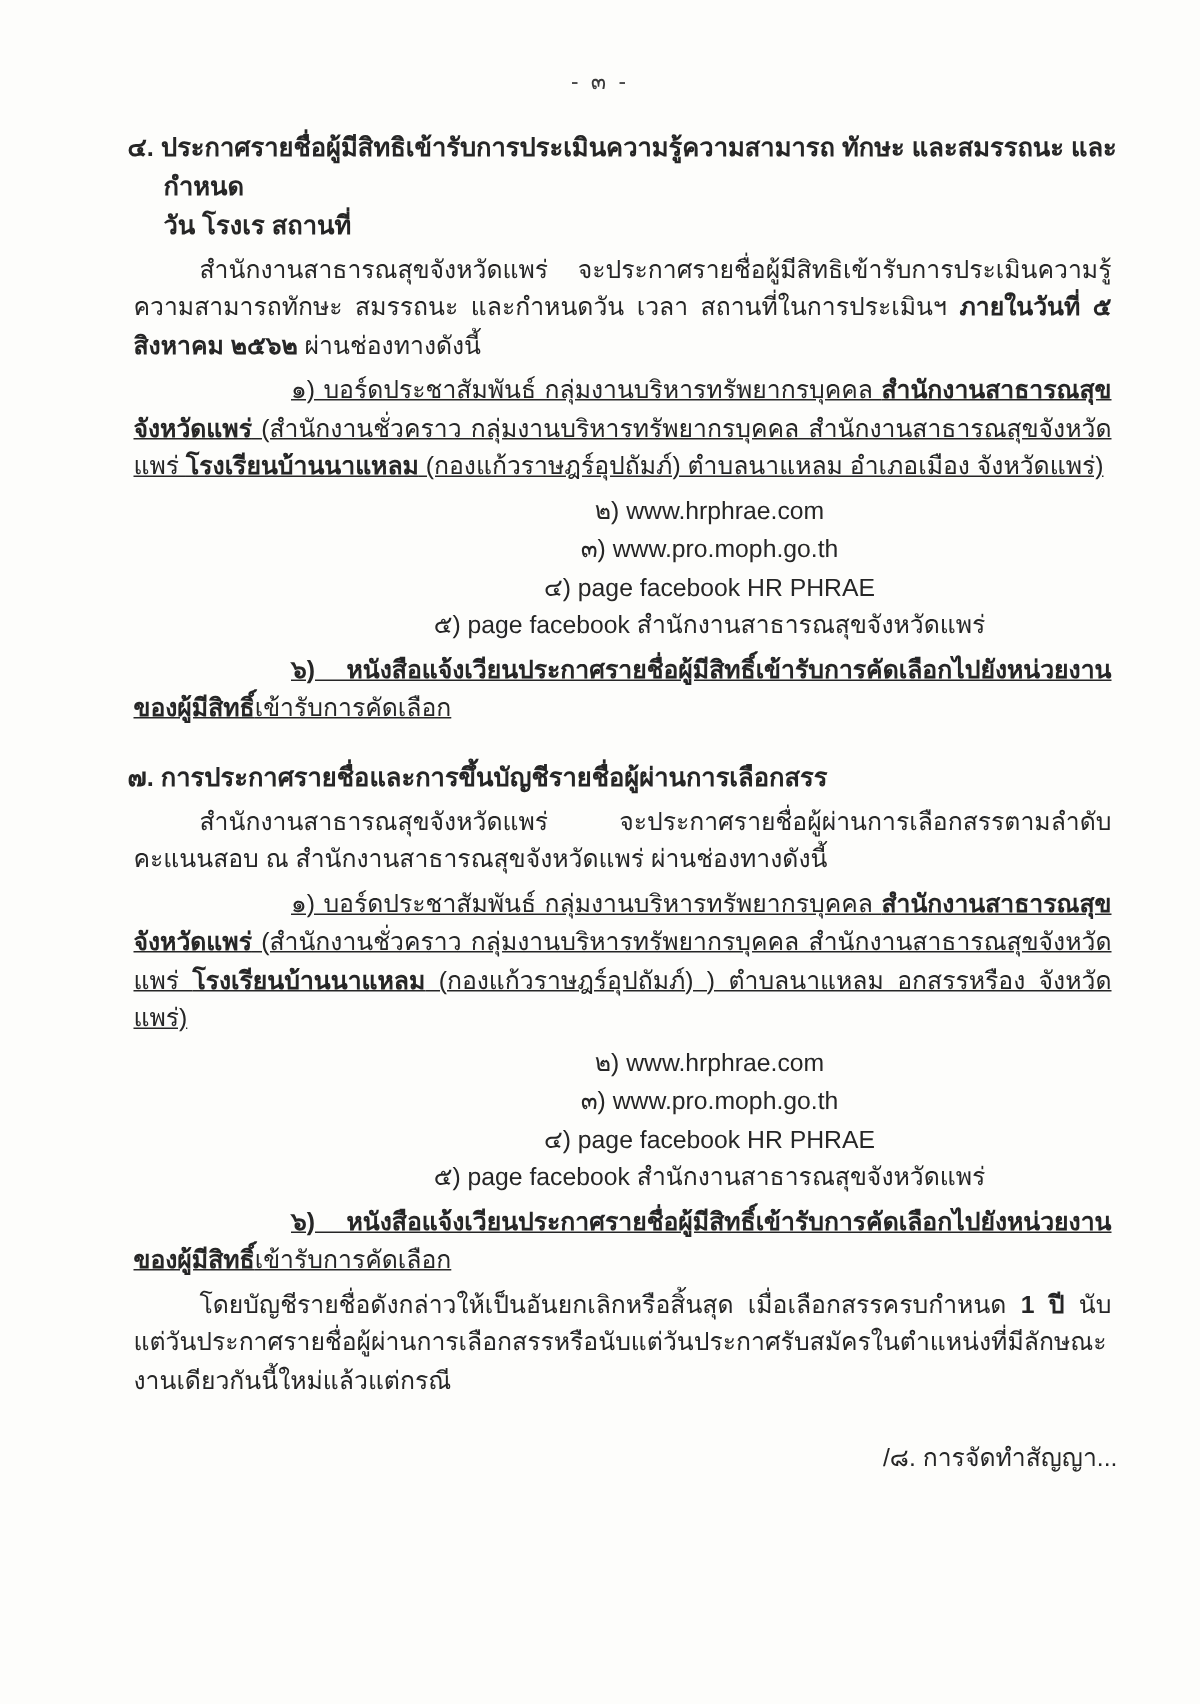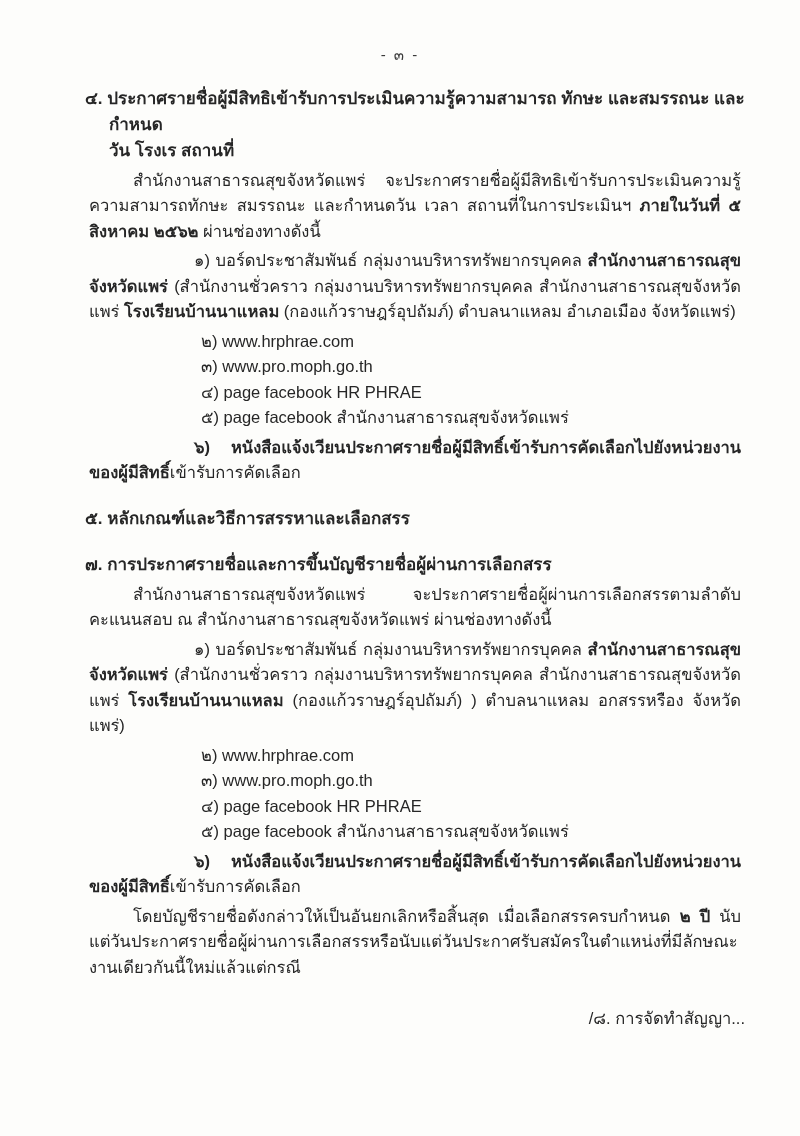--- a/index.html
+++ b/index.html
@@ -27,22 +27,22 @@
     font-weight:700;
     font-size:17px;
     margin:20px 0 2px 0;
     padding-left:24px;
     text-indent:-24px;
     line-height:26px;
   }
   .sec-heading.first { margin-top:14px; }
   .para { margin:4px; text-align:justify; }
   .indent-sm { text-indent:44px; }
-  .indent-lg { text-indent:105px; }
-  .line-item { margin:0 0 0 116px; text-align:left; }
+  .indent-lg { text-indent:105px;text-decoration:underline; }
+  .line-item { margin:0 0 0 116px; text-align:center; }
   b, strong { font-weight:700; }
   .footer-note {
     margin-top:26px;
     text-align:right;
     font-size:16.5px;
   }
 </style>
 </head>
 <body>
 
@@ -59,32 +59,31 @@
 
   <p class="para indent-lg"><span>๑) บอร์ดประชาสัมพันธ์ กลุ่มงานบริหารทรัพยากรบุคคล </span><strong>สำนักงานสาธารณสุขจังหวัดแพร่</strong><span> (สำนักงานชั่วคราว กลุ่มงานบริหารทรัพยากรบุคคล สำนักงานสาธารณสุขจังหวัดแพร่ </span><strong>โรงเรียนบ้านนาแหลม</strong><span> (กองแก้วราษฎร์อุปถัมภ์) ตำบลนาแหลม อำเภอเมือง จังหวัดแพร่)</span></p>
 
   <p class="para line-item">๒) www.hrphrae.com</p>
   <p class="para line-item">๓) www.pro.moph.go.th</p>
   <p class="para line-item">๔) page facebook HR PHRAE</p>
   <p class="para line-item">๕) page facebook สำนักงานสาธารณสุขจังหวัดแพร่</p>
 
   <p class="para indent-lg"><strong>๖) หนังสือแจ้งเวียนประกาศรายชื่อผู้มีสิทธิ์เข้ารับการคัดเลือกไปยังหน่วยงานของผู้มีสิทธิ์</strong><span>เข้ารับการคัดเลือก</span></p>
 
-  <div class="sec-heading">๕. หลักเกณฑ์และวิธีการสรรหาและเลือกสรร</div>
 
 
   <div class="sec-heading">๗. การประกาศรายชื่อและการขึ้นบัญชีรายชื่อผู้ผ่านการเลือกสรร</div>
   <p class="para indent-sm">สำนักงานสาธารณสุขจังหวัดแพร่ จะประกาศรายชื่อผู้ผ่านการเลือกสรรตามลำดับคะแนนสอบ ณ สำนักงานสาธารณสุขจังหวัดแพร่ ผ่านช่องทางดังนี้</p>
 
   <p class="para indent-lg"><span>๑) บอร์ดประชาสัมพันธ์ กลุ่มงานบริหารทรัพยากรบุคคล </span><strong>สำนักงานสาธารณสุขจังหวัดแพร่</strong><span> (สำนักงานชั่วคราว กลุ่มงานบริหารทรัพยากรบุคคล สำนักงานสาธารณสุขจังหวัดแพร่ </span><strong>โรงเรียนบ้านนาแหลม</strong><span> (กองแก้วราษฎร์อุปถัมภ์) ) ตำบลนาแหลม อกสรรหรือง จังหวัดแพร่)</span></p>
 
   <p class="para line-item">๒) www.hrphrae.com</p>
   <p class="para line-item">๓) www.pro.moph.go.th</p>
   <p class="para line-item">๔) page facebook HR PHRAE</p>
   <p class="para line-item">๕) page facebook สำนักงานสาธารณสุขจังหวัดแพร่</p>
 
   <p class="para indent-lg"><strong>๖) หนังสือแจ้งเวียนประกาศรายชื่อผู้มีสิทธิ์เข้ารับการคัดเลือกไปยังหน่วยงานของผู้มีสิทธิ์</strong><span>เข้ารับการคัดเลือก</span></p>
 
-  <p class="para indent-sm"><span>โดยบัญชีรายชื่อดังกล่าวให้เป็นอันยกเลิกหรือสิ้นสุด เมื่อเลือกสรรครบกำหนด </span><strong>๒ ปี</strong><span> นับแต่วันประกาศรายชื่อผู้ผ่านการเลือกสรรหรือนับแต่วันประกาศรับสมัครในตำแหน่งที่มีลักษณะงานเดียวกันนี้ใหม่แล้วแต่กรณี</span></p>
+  <p class="para indent-sm"><span>โดยบัญชีรายชื่อดังกล่าวให้เป็นอันยกเลิกหรือสิ้นสุด เมื่อเลือกสรรครบกำหนด </span><strong>1 ปี</strong><span> นับแต่วันประกาศรายชื่อผู้ผ่านการเลือกสรรหรือนับแต่วันประกาศรับสมัครในตำแหน่งที่มีลักษณะงานเดียวกันนี้ใหม่แล้วแต่กรณี</span></p>
 
   <div class="footer-note">/๘. การจัดทำสัญญา...</div>
 
 </div>
 
 </body></html>

